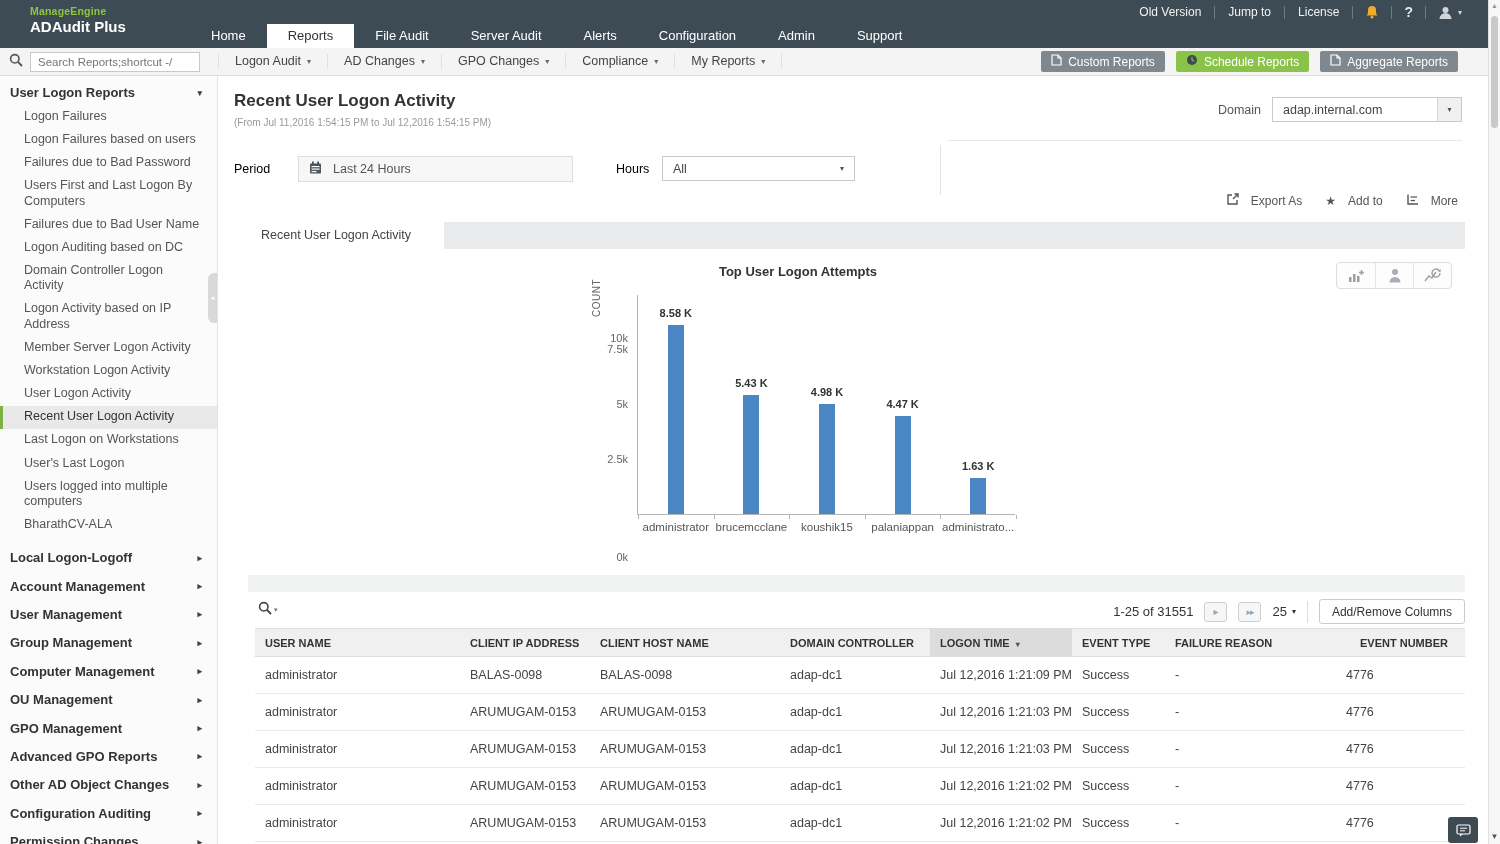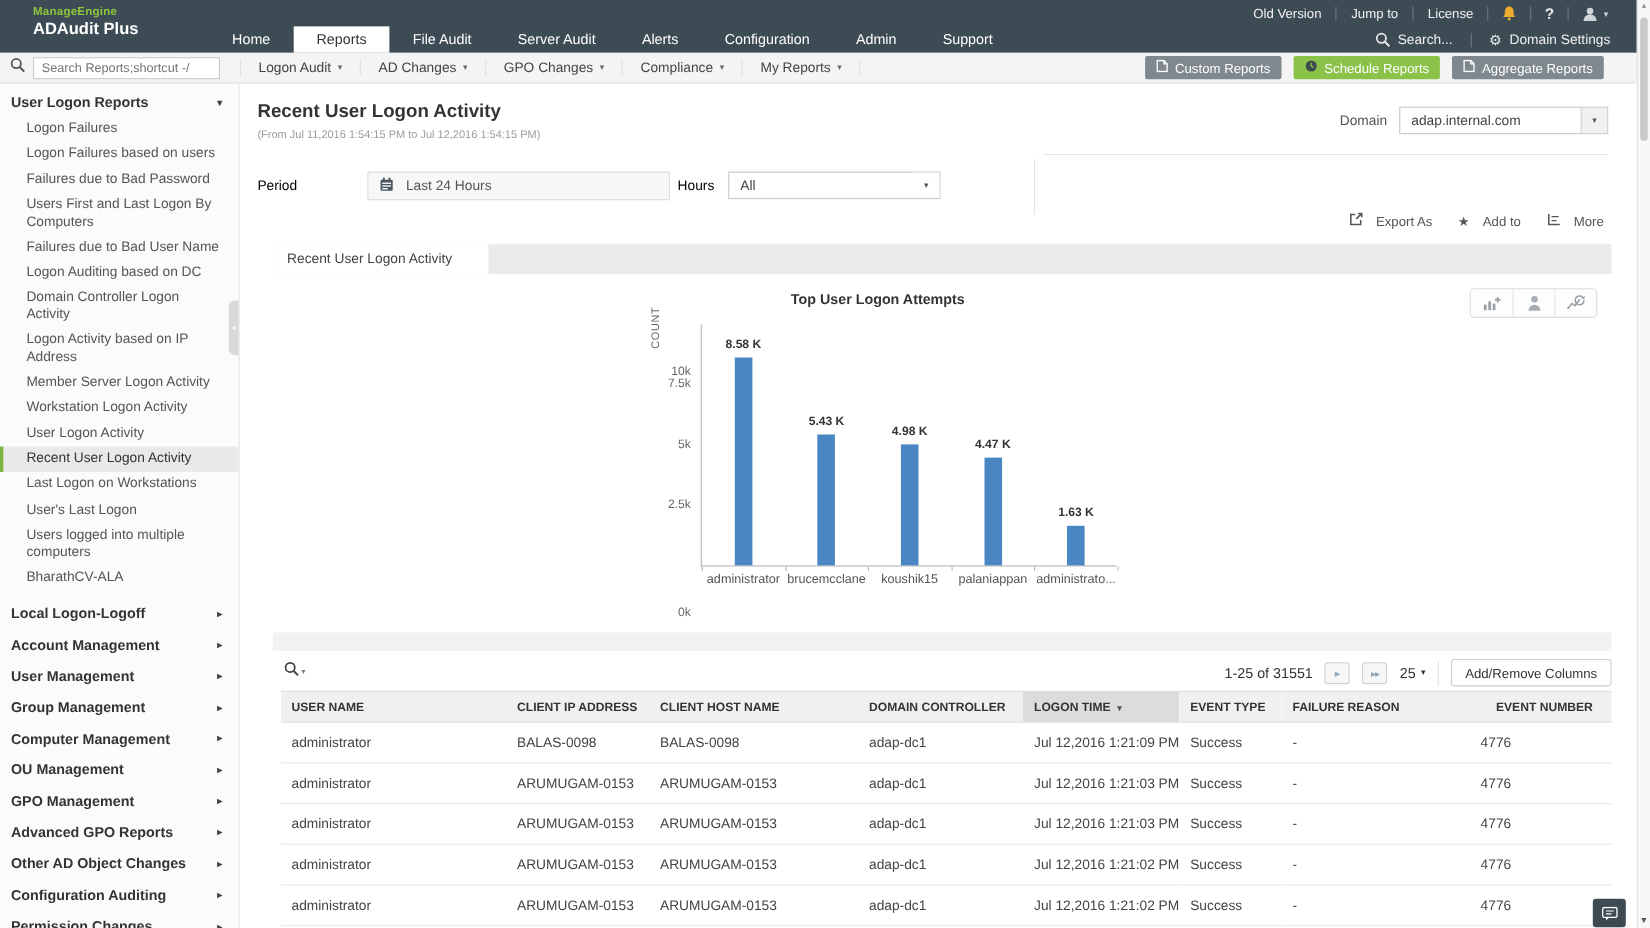--- a/index.html
+++ b/index.html
@@ -71,21 +71,21 @@
     align-items:center; font-size:12.5px; color:#444; cursor:pointer; }
   .select-value { padding:0 10px; flex:1; }
   .select-btn { width:24px; align-self:stretch; border-left:1px solid #d5d5d5; background:#f0f0f0;
     display:flex; align-items:center; justify-content:center; font-size:8px; color:#555; }
   .domain-select { width:190px; }
   .hr-line { position:absolute; top:64px; left:730px; right:26px; border-top:1px solid #e8e8e8; }
   .vdiv { position:absolute; left:722px; top:69px; height:50px; border-left:1px solid #e3e3e3; }
   .flt-label { position:absolute; top:86px; font-size:12.5px; color:#000000; }
   .period-box { position:absolute; left:80px; top:80px; width:275px; height:26px; background:#f7f7f7;
     border:1px solid #ddd; display:flex; align-items:center; gap:11px; padding:0 10px;
-    font-size:12.5px; color:#555; cursor:pointer;margin-left:36px; }
+    font-size:12.5px; color:#555; cursor:pointer; }
   .hours-select { position:absolute; left:444px; top:80px; width:193px; }
   .hours-select .select-btn { background:#fff; border-left:none; }
   .actions-row { position:absolute; top:117px; right:30px; display:flex; gap:23px; }
   .action-link { display:flex; align-items:center; gap:12px; font-size:12px; color:#555; cursor:pointer; }
   .star-glyph { font-size:12px; color:#555; }
 
   .tabstrip { position:absolute; left:30px; top:146px; right:23px; height:27px; background:#e9eaeb; }
   .tab-active { width:196px; height:27px; background:#fff; line-height:27px; padding-left:13px;
     font-size:12.5px; color:#444; cursor:pointer; }
 
@@ -185,34 +185,20 @@
       </div>
     <div class="nav-row">
         <div class="nav-item">Home</div>
         <div class="nav-item active">Reports</div>
         <div class="nav-item">File Audit</div>
         <div class="nav-item">Server Audit</div>
         <div class="nav-item">Alerts</div>
         <div class="nav-item">Configuration</div>
         <div class="nav-item">Admin</div>
         <div class="nav-item">Support</div>
-        <div class="top-actions2">
-          <span class="top-action2">
-            <svg width="14" height="14" viewBox="0 0 14 14">
-              <circle cx="5.8" cy="5.8" r="4.2" fill="none" stroke="#e8e8e8" stroke-width="1.6"></circle>
-              <line x1="9" y1="9" x2="13" y2="13" stroke="#e8e8e8" stroke-width="1.8"></line>
-            </svg>
-            <span>Search...</span>
-          </span>
-          <span class="top-sep"></span>
-          <span class="top-action2">
-            <span class="gear-glyph">⚙</span>
-            <span>Domain Settings</span>
-          </span>
-        </div>
       </div>
   </div>
 
   <div class="toolbar">
     <div class="toolbar-search">
       <span id="tb-search-icon"><svg width="14" height="14" viewBox="0 0 14 14">
             <circle cx="5.8" cy="5.8" r="4.2" fill="none" stroke="#555" stroke-width="1.6"></circle>
             <line x1="9" y1="9" x2="13" y2="13" stroke="#555" stroke-width="1.8"></line>
           </svg></span>
       <input type="text" placeholder="Search Reports;shortcut -/" style="">

